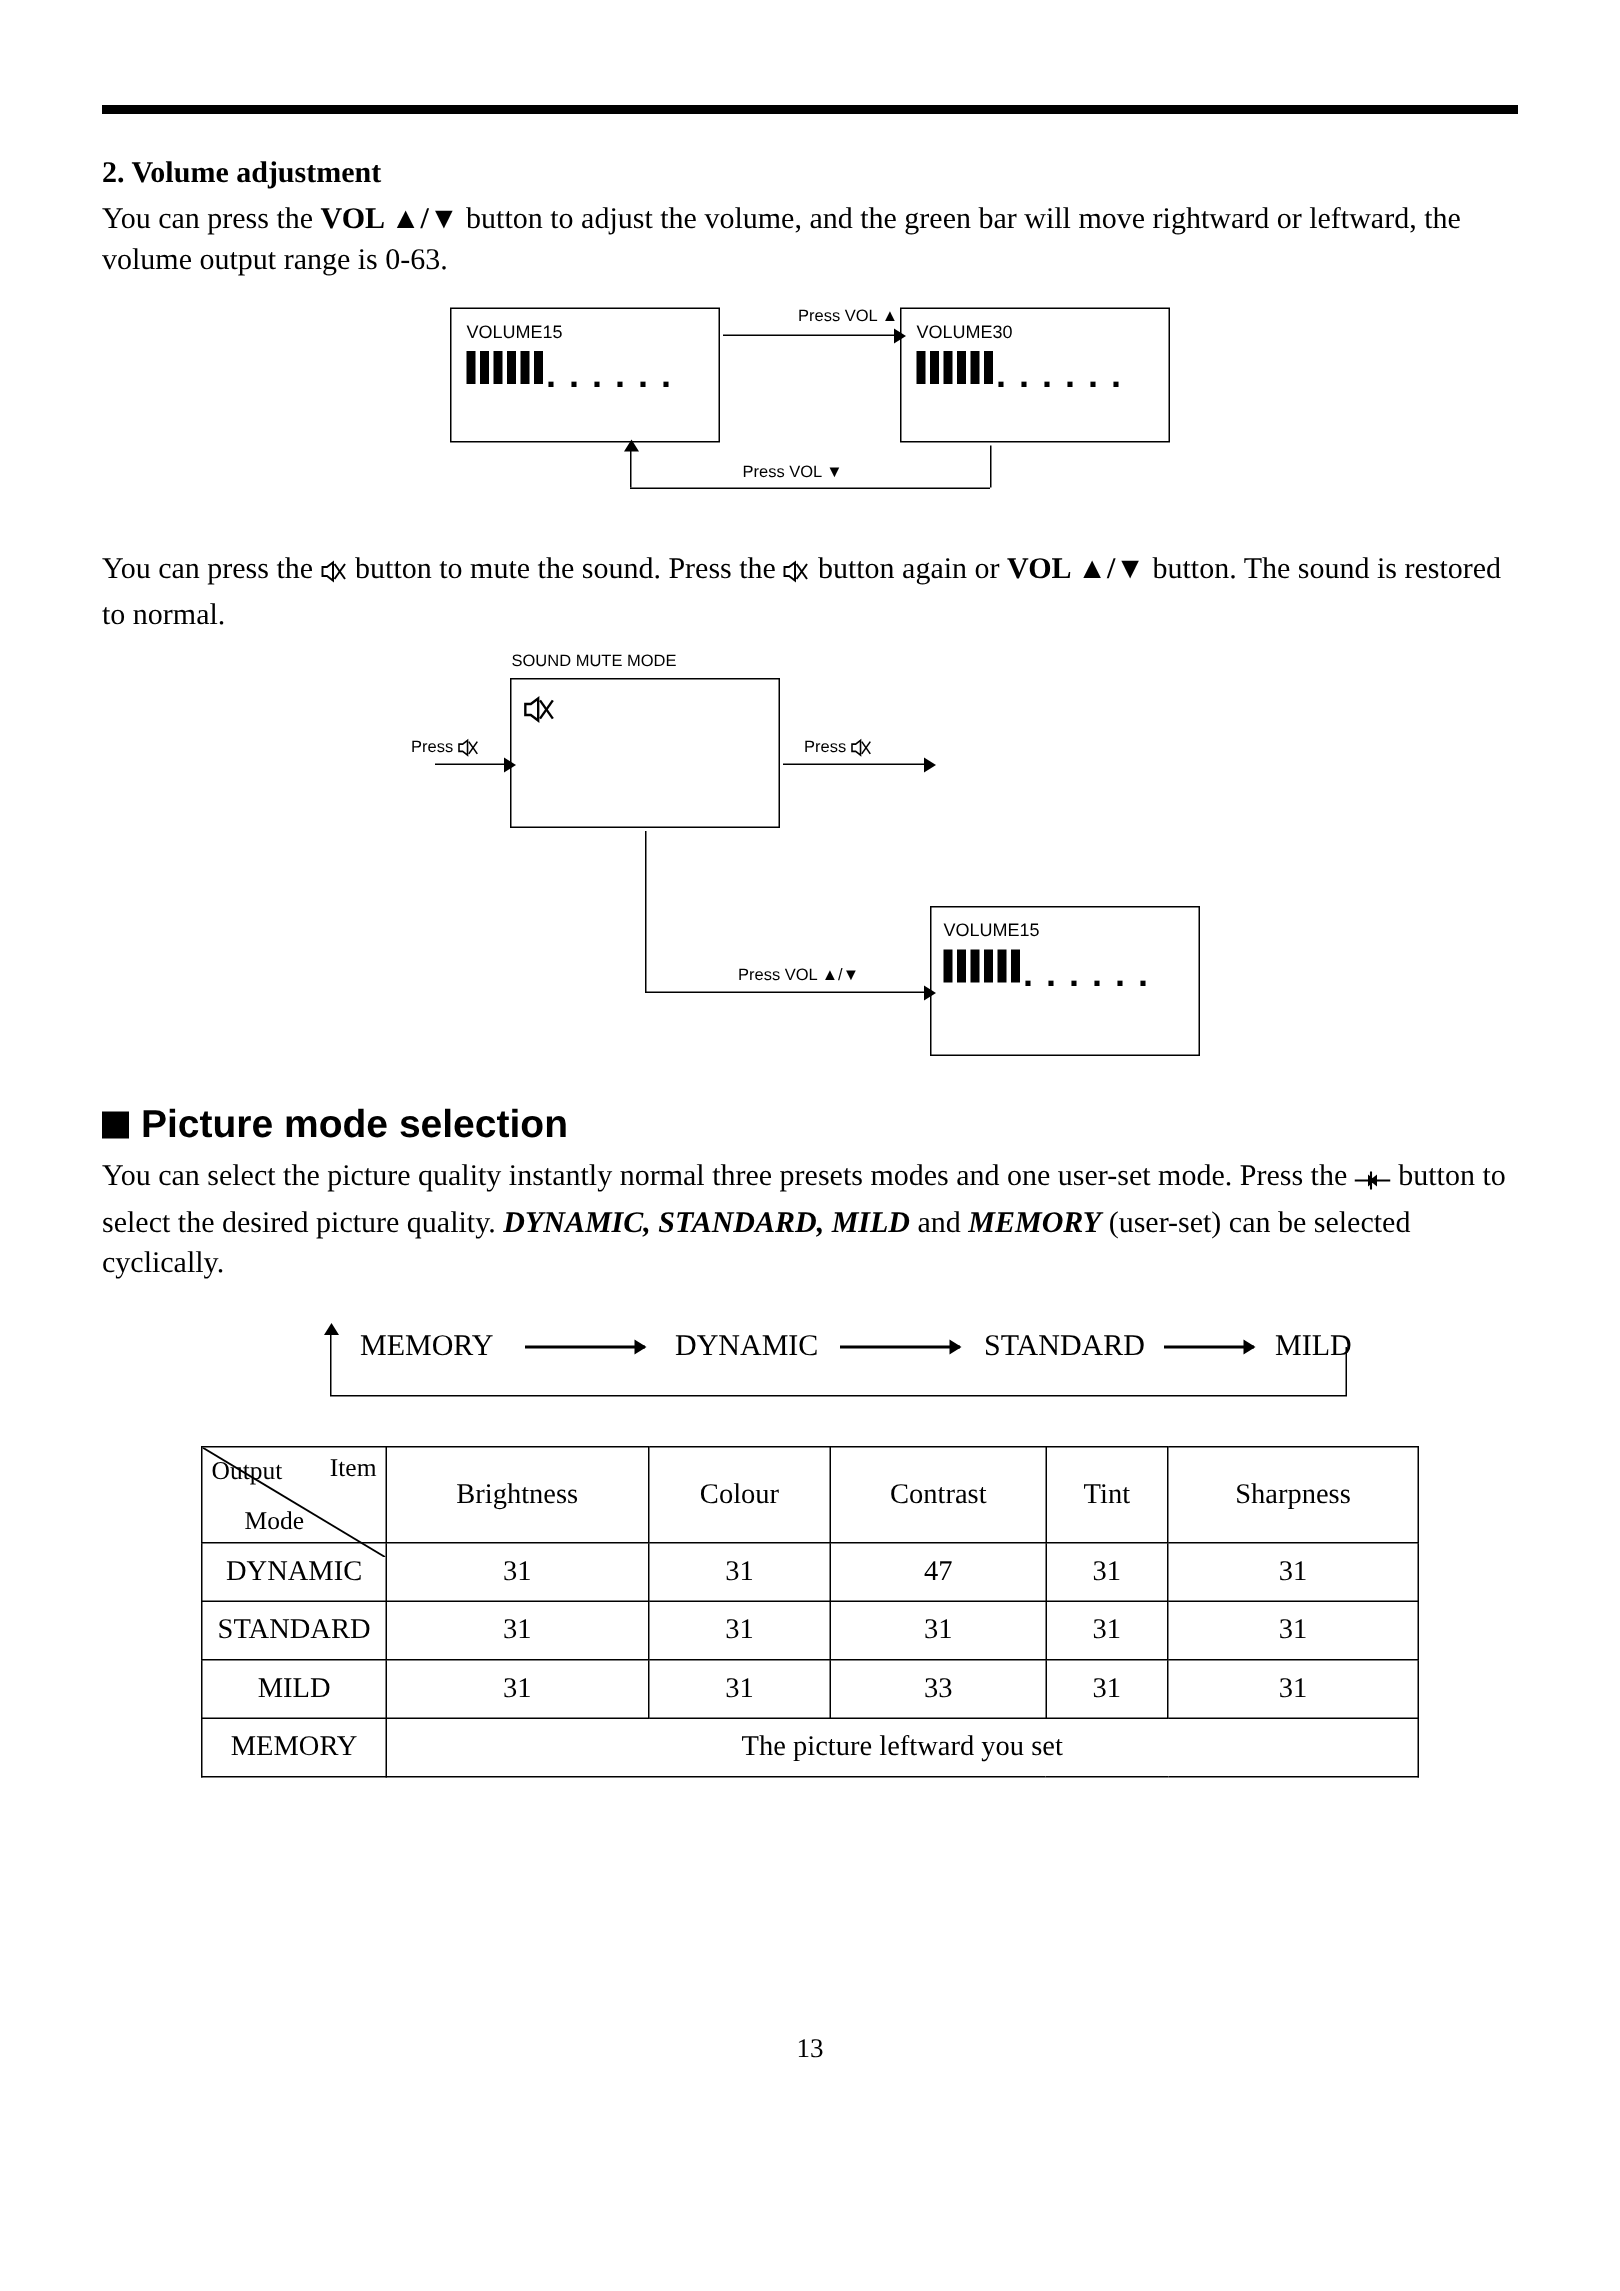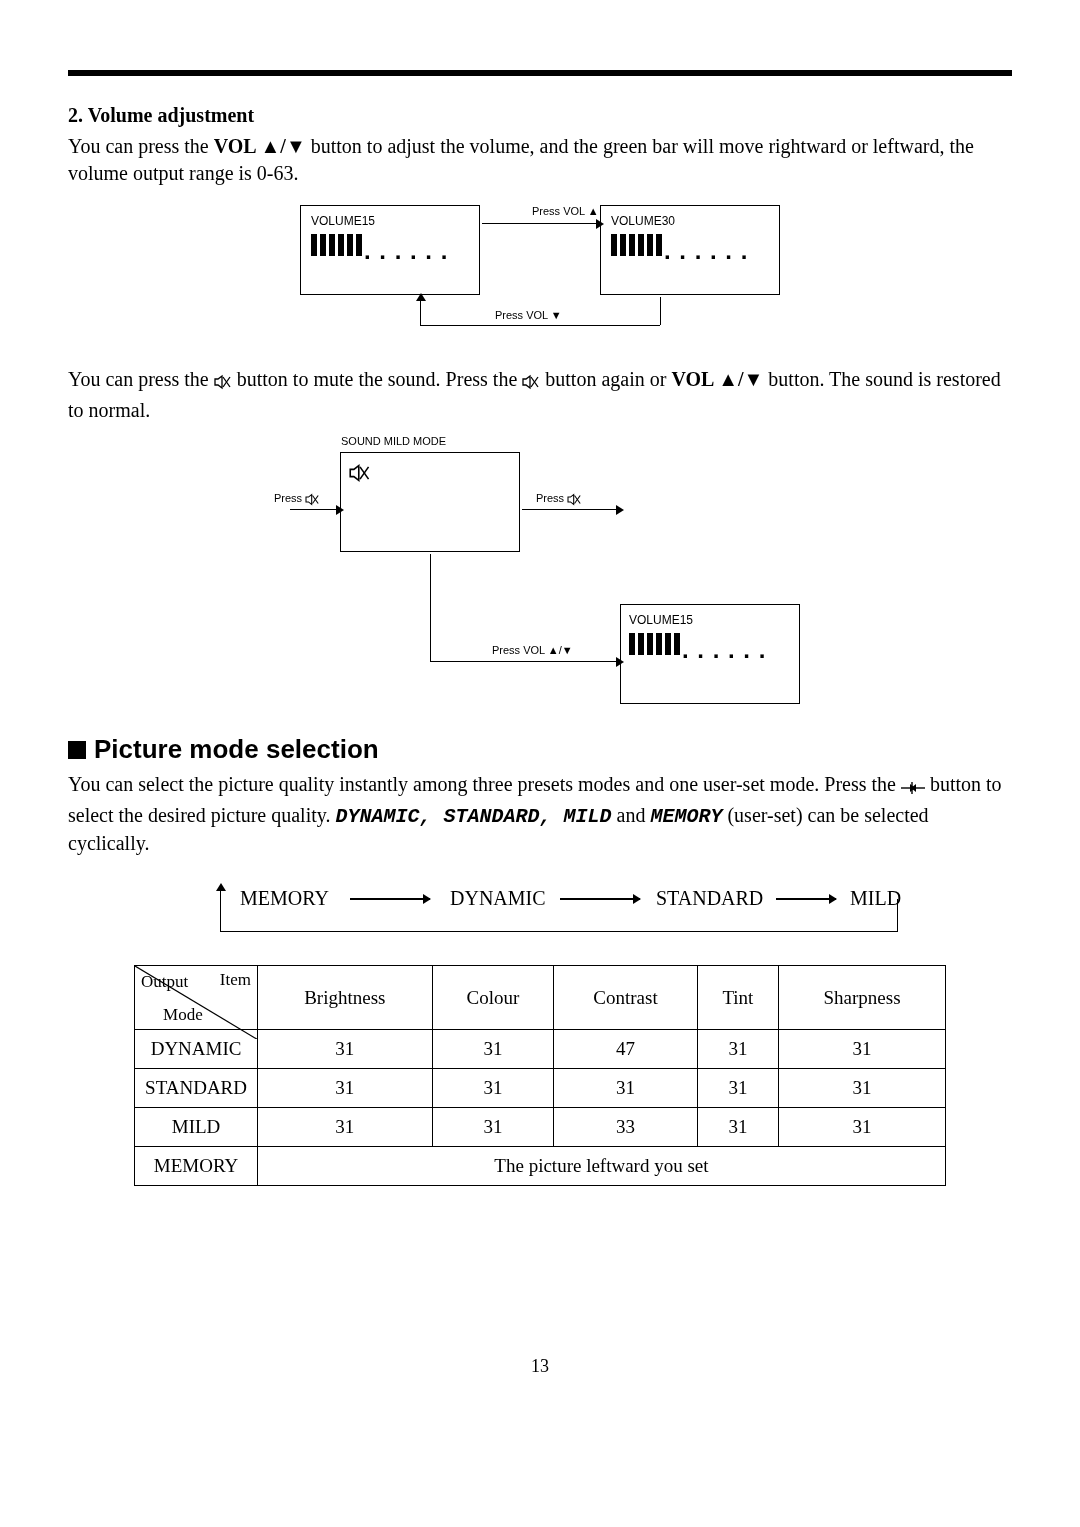--- a/index.html
+++ b/index.html
@@ -14,21 +14,21 @@
   }
   .rule {
     border-top: 4px solid #000;
     border-bottom: 2px solid #000;
     height: 6px;
     margin-bottom: 28px;
   }
   .heading3 { font-weight: bold; margin-bottom: 6px; }
   .ptext { line-height: 1.35; margin-bottom: 10px; }
   .ptext b { font-weight: bold; }
-  .ptext i { font-style: italic; font-family: Liberation Mono, monospace; }
+  .ptext i { font-style: italic; }
   .inline-icon { display:inline-block; vertical-align:-4px; }
 
   .fig { margin: 14px auto 22px auto; }
 
   
   .d1 { width: 480px; height: 145px; position: relative; margin:4px auto 24px auto; }
   .vbox { position:absolute; width:180px; height:90px; border:1.5px solid #000; padding:8px 10px 4px 10px; }
   .vbox-left { left:0; top:8px; }
   .vbox-right { right:0; top:8px; }
   .vbox-title { font-size:12px; font-family: Arial, sans-serif; display:flex; justify-content:flex-start; padding-right:8px; }
@@ -144,21 +144,21 @@
         <path d="M1 5 H4 L8 2 V14 L4 11 H1 Z" fill="none" stroke="#000" stroke-width="1.3"></path>
         <line x1="9" y1="3" x2="16" y2="13" stroke="#000" stroke-width="1.3"></line>
         <line x1="16" y1="3" x2="9" y2="13" stroke="#000" stroke-width="1.3"></line>
       </svg>
   </span>
   <span> button again or </span><b>VOL ▲/▼</b><span> button. The sound is restored to normal.</span>
 </p>
 
 <div class="fig d2">
   <div class="sbox sbox-l">
-    <div class="sbox-title">SOUND MILD MODE</div>
+    <div class="sbox-title">SOUND MUTE MODE</div>
     <div style="margin-top:2px">
       <svg width="22" height="20" viewBox="0 0 18 16">
           <path d="M1 5 H4 L8 2 V14 L4 11 H1 Z" fill="none" stroke="#000" stroke-width="1.3"></path>
           <line x1="9" y1="3" x2="16" y2="13" stroke="#000" stroke-width="1.3"></line>
           <line x1="16" y1="3" x2="9" y2="13" stroke="#000" stroke-width="1.3"></line>
         </svg>
     </div>
   </div>
   <div class="sbox sbox-b">
     <div class="vbox-title">
@@ -199,21 +199,21 @@
   <div class="hline" style="left:150px; top:227px; width:188px;"></div>
   <div style="position:absolute; left:336px; top:223px; border-left:8px solid #000; border-top:5px solid transparent; border-bottom:5px solid transparent;"></div>
 </div>
 
 <div class="section-head">
   <span class="sqbullet"></span>
   <span>Picture mode selection</span>
 </div>
 
 <p class="ptext">
-  <span>You can select the picture quality instantly among three presets modes and one user-set mode. Press the </span>
+  <span>You can select the picture quality instantly normal three presets modes and one user-set mode. Press the </span>
   <span class="inline-icon">
     <svg width="24" height="14" viewBox="0 0 24 14">
         <line x1="0" y1="7" x2="9" y2="7" stroke="#000" stroke-width="1.4"></line>
         <polygon points="9,3 14,7 9,11" fill="#000"></polygon>
         <line x1="11" y1="1" x2="11" y2="13" stroke="#000" stroke-width="1.4"></line>
         <polygon points="14,3 9,7 14,11" fill="#000" transform="translate(1,0)"></polygon>
         <line x1="15" y1="7" x2="24" y2="7" stroke="#000" stroke-width="1.4"></line>
       </svg>
   </span>
   <span> button to select the desired picture quality. </span><b><i>DYNAMIC, STANDARD, MILD</i></b><span> and </span><b><i>MEMORY</i></b><span> (user-set) can be selected cyclically.</span>

